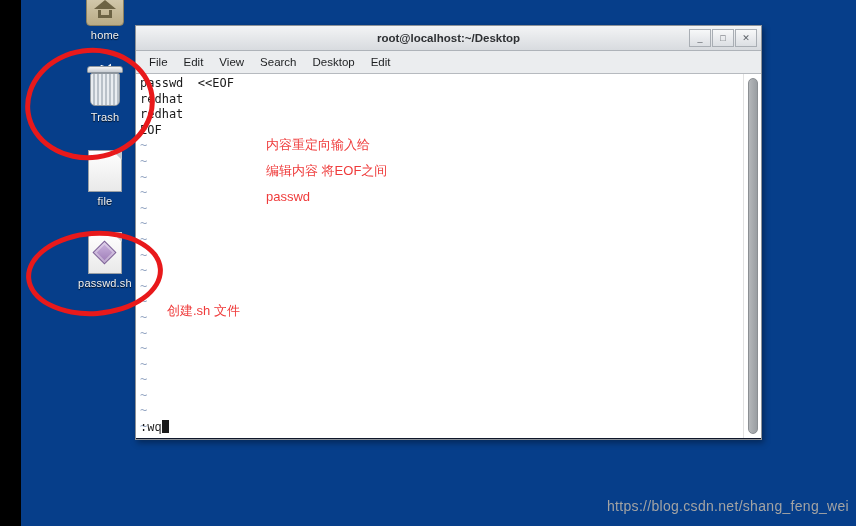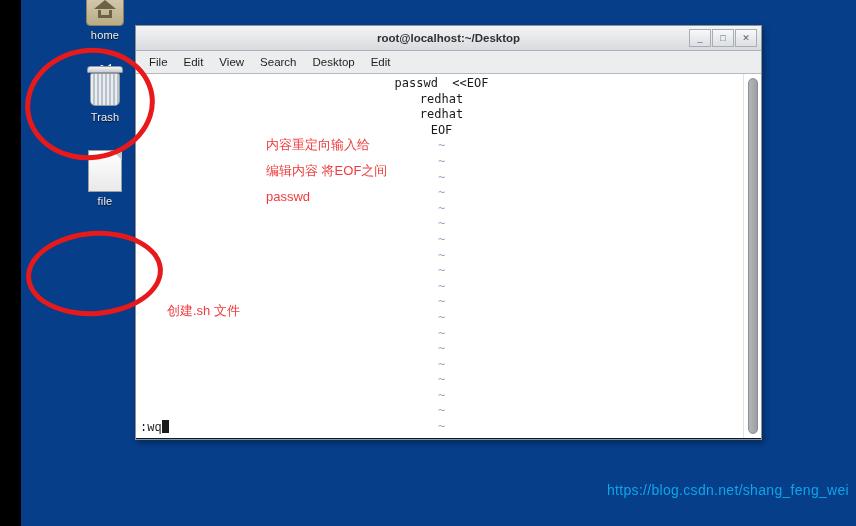--- a/index.html
+++ b/index.html
@@ -129,21 +129,21 @@
     padding-left:6px; gap:2px;
     background:#ebedef;
     border-bottom:1px solid #b6babf;
   }
   .menu-item {
     font-size:11.5px; color:#1d1f21;
     padding:2px 7px; cursor:default; white-space:nowrap;
   }
   #termbody {
     position:relative; height:calc(100% - 49px);
-    background:#ffffff; display:flex;text-align:center;
+    background:#ffffff; display:flex;
   }
   #vimarea {
     flex:1 1 auto; position:relative; overflow:hidden;
     padding:2px 0 0 4px;
     font-family:"DejaVu Sans Mono", monospace;
   }
   .vline {
     font-size:12px; line-height:15.6px; color:#1a1a1a;
     white-space:pre;
   }
@@ -179,22 +179,22 @@
   }
   .ellipse {
     position:absolute;
     border:5px solid #e8191b;
     border-radius:50%;
     pointer-events:none;
   }
 
   
   #watermark {
-    position:absolute; right:14px; bottom:28px;
-    font-size:14px; color:#0ea5e9; letter-spacing:.3px;text-align:right;
+    position:absolute; right:14px; bottom:12px;
+    font-size:14px; color:#a3a3a3; letter-spacing:.3px;text-align:right;
   }
 </style>
 </head>
 <body>
 
 <div id="desktop" style="background: rgb(6, 62, 138); margin-left: 7px;">
 
   <div class="desk-icon" style="left:46px; top:-8px;">
     <span class="glyph icon-home">
       <span class="roof"></span>
@@ -213,20 +213,28 @@
   </div>
 
   <div class="desk-icon" style="left:46px; top:150px;">
     <span class="glyph icon-doc">
       <span class="sheet"></span>
         <span class="fold"></span>
     </span>
     <span class="lbl">file</span>
   </div>
 
+  <div class="desk-icon" style="left:46px; top:232px;">
+    <span class="glyph icon-doc">
+      <span class="sheet"></span>
+        <span class="fold"></span>
+        <span class="diamond"></span>
+    </span>
+    <span class="lbl">passwd.sh</span>
+  </div>
 
   <div id="term">
 
     <div id="titlebar">
       <div class="title">root@localhost:~/Desktop</div>
       <div id="winbtns">
         <div class="wbtn">_</div>
         <div class="wbtn">□</div>
         <div class="wbtn">✕</div>
       </div>

